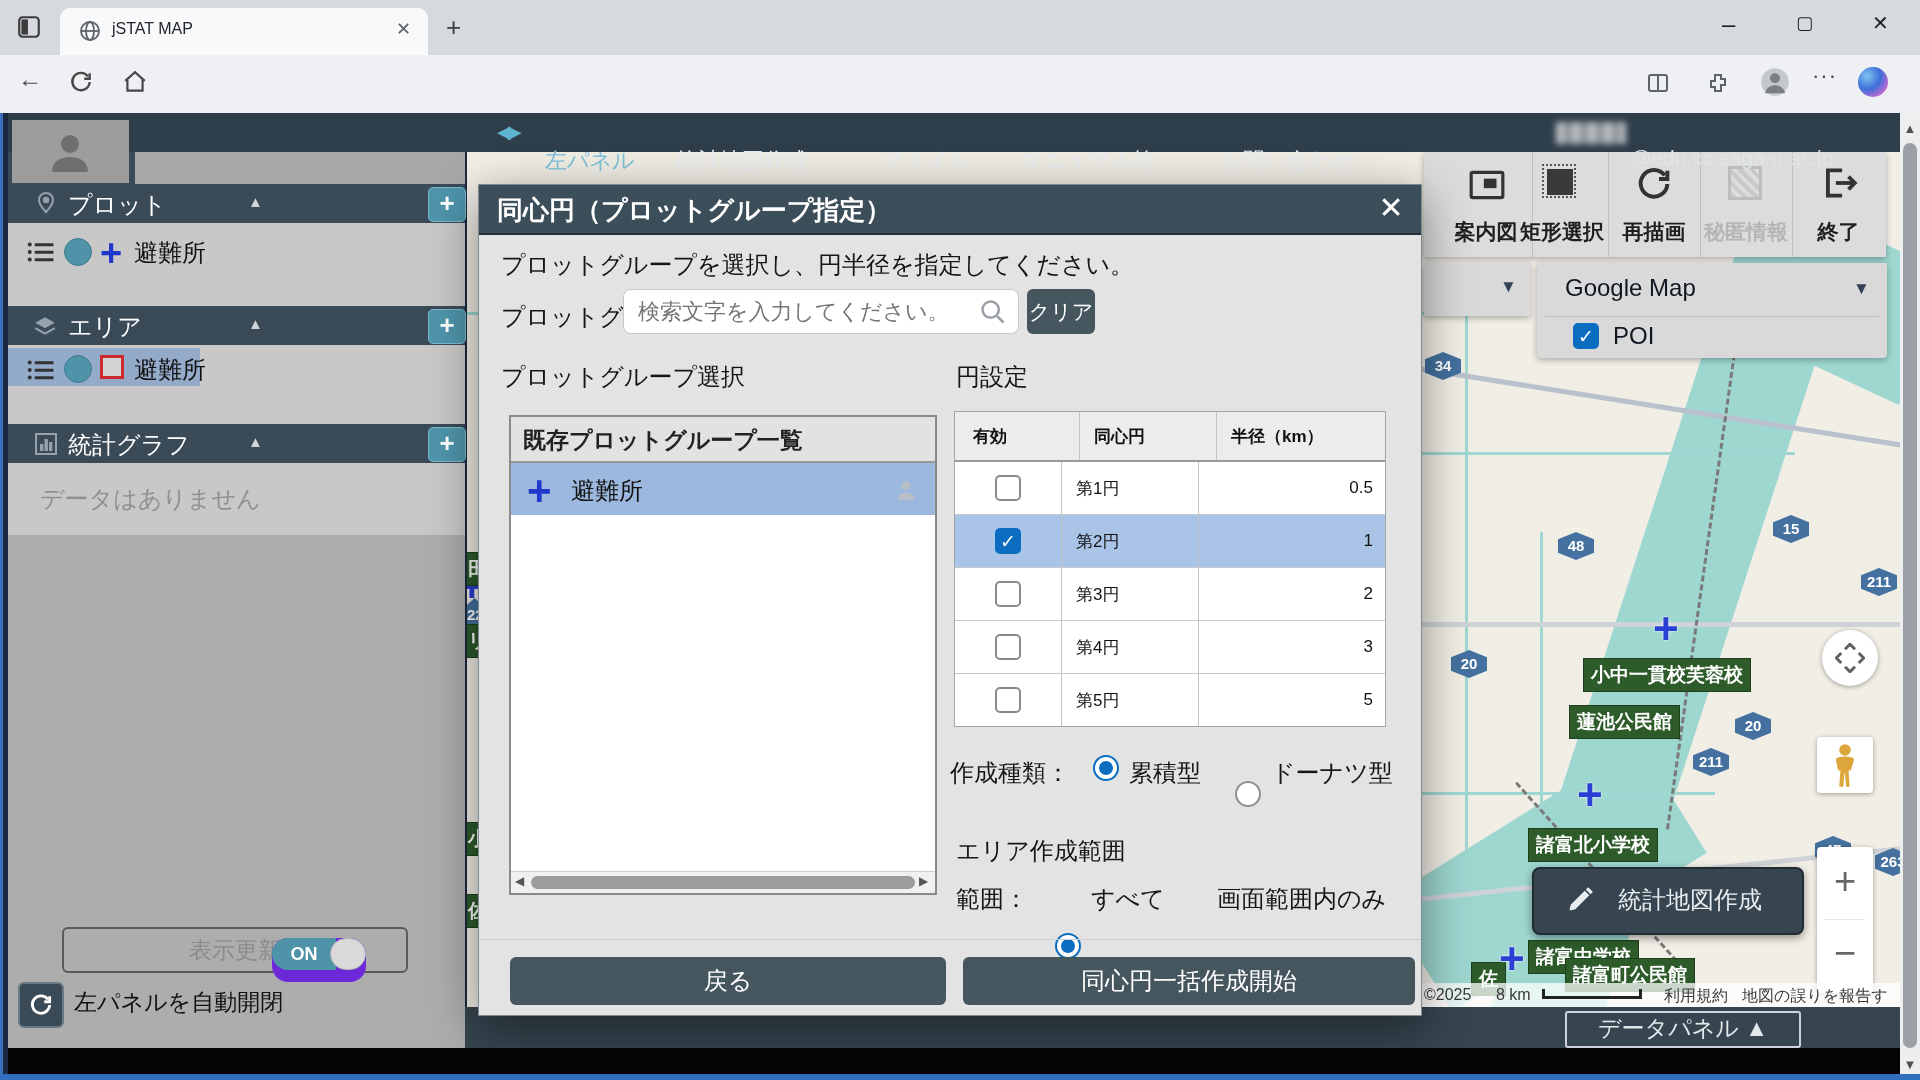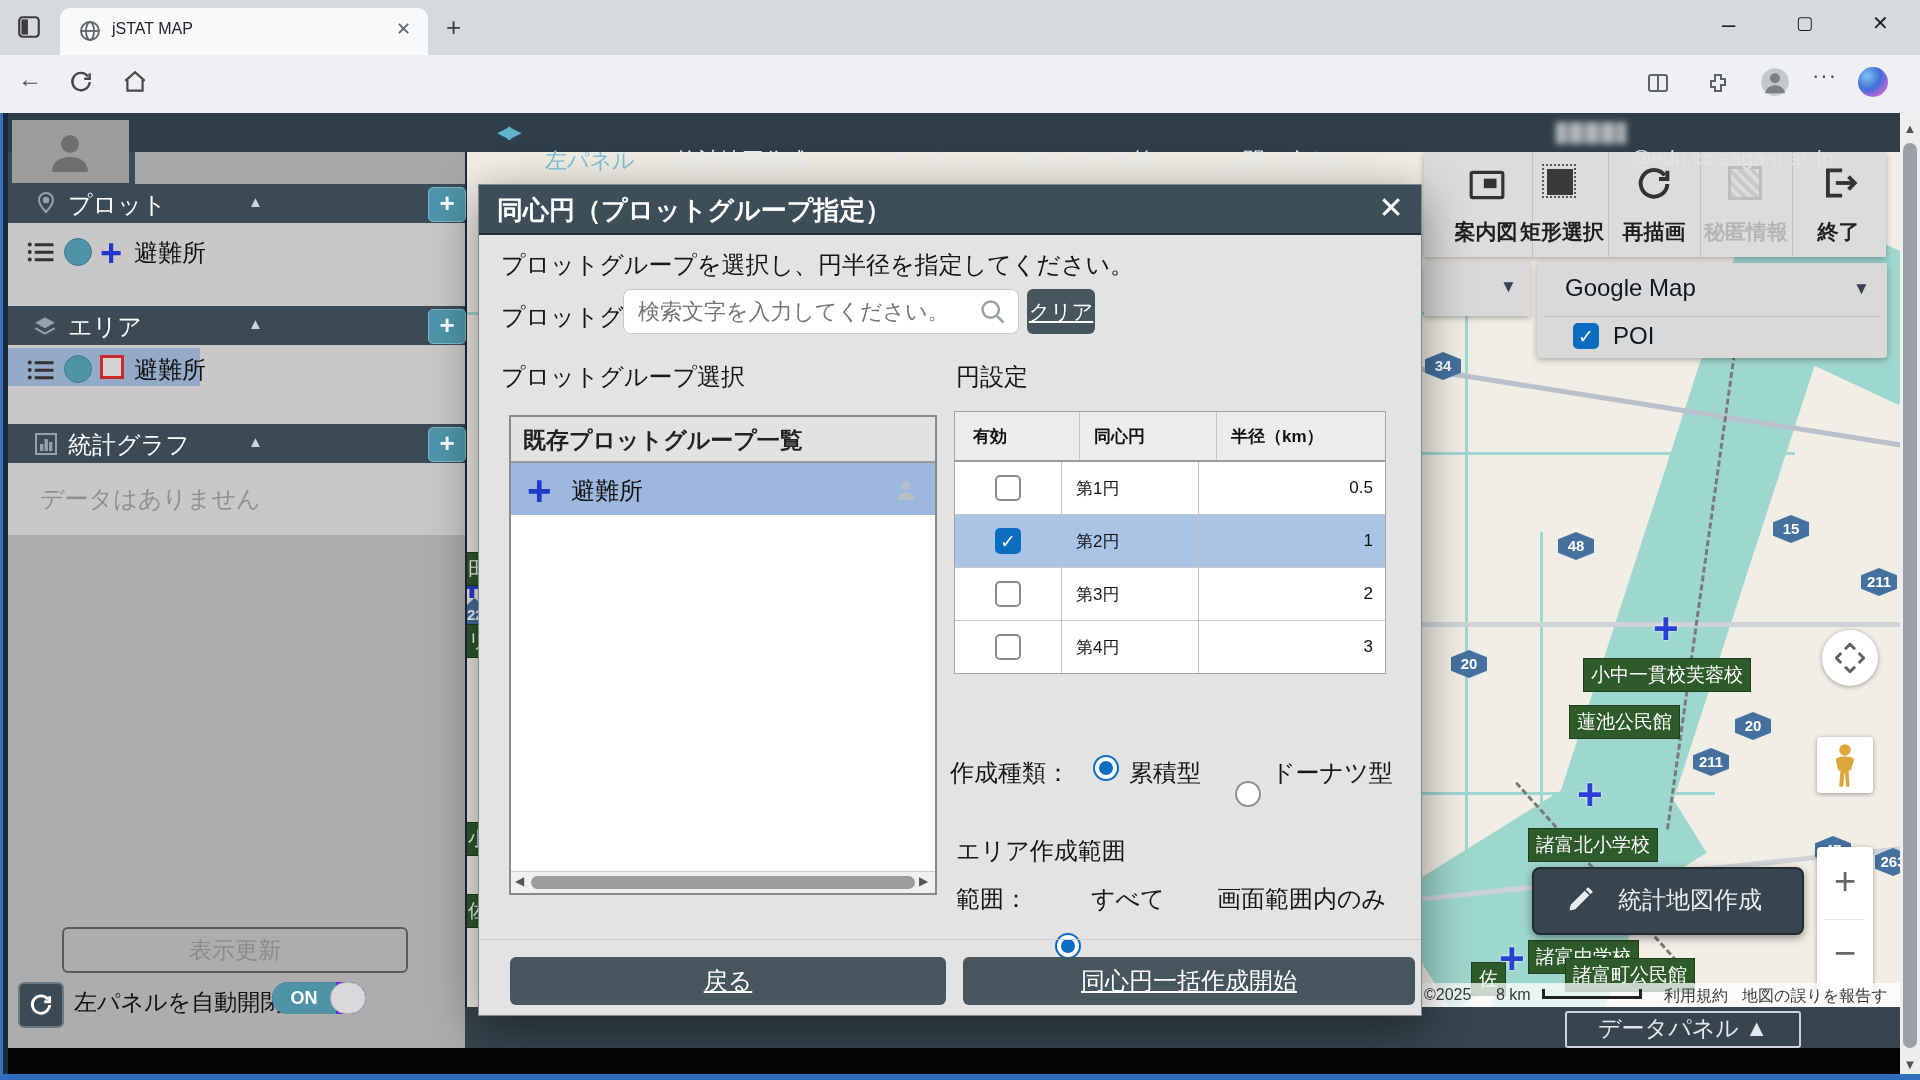--- a/index.html
+++ b/index.html
@@ -32,21 +32,21 @@
   .tealcircle{width:26px;height:26px;border-radius:50%;background:#4f93a8;border:1px solid #3d7b90;}
   .blueplus{color:#2038cc;font-size:38px;font-weight:bold;line-height:26px;}
   .itemtxt{font-size:24px;color:#111;}
   
   #modal{left:478px;top:184px;width:942px;height:830px;background:#e3e3e3;z-index:50;
     border:1px solid #7d8993;box-shadow:0 12px 45px rgba(0,0,0,.45);}
   #modalhead{left:0;top:0;width:942px;height:48px;background:#3d4e5b;border-bottom:2px solid #233039;}
   .mtitle{color:#fff;font-size:26px;font-weight:bold;top:8px;left:18px;}
   .mclose{color:#fff;font-size:30px;font-weight:bold;top:5px;left:894px;width:36px;text-align:center;}
   .mlabel{font-size:24px;color:#161616;}
-  .darkbtn{background:#46565f;border-radius:6px;color:#fff;text-align:center;text-decoration:underline;}
+  .darkbtn{background:#46565f;border-radius:6px;color:#fff;text-align:center;}
   #listbox{left:30px;top:230px;width:428px;height:480px;background:#fff;border:2px solid #8a8a8a;box-sizing:border-box;}
   #cstable{left:475px;top:226px;width:432px;border:1px solid #a5a5a5;background:#fff;box-sizing:border-box;}
   .trow{display:flex;height:52px;border-top:1px solid #c9c9c9;align-items:center;}
   .thead{display:flex;height:48px;background:#ececec;border-bottom:2px solid #9a9a9a;align-items:center;font-weight:bold;}
   .c1{width:106px;border-right:1px solid #c3c3c3;display:flex;justify-content:center;align-self:stretch;align-items:center;}
   .c2{width:122px;border-right:1px solid #c3c3c3;padding-left:14px;align-self:stretch;display:flex;align-items:center;}
   .c3{flex:1;padding-right:12px;justify-content:flex-end;align-self:stretch;display:flex;align-items:center;}
   .tcell{font-size:17px;color:#111;}
   .rowsel{background:#a9c4e6;}
   .cb{width:26px;height:26px;border:2px solid #8a8a8a;border-radius:5px;background:#fff;box-sizing:border-box;}
@@ -56,21 +56,21 @@
   .radio.sel{border-color:#0b6dc0;}
   .radio.sel::after{content:"";position:absolute;left:4px;top:4px;width:14px;height:14px;border-radius:50%;background:#0b6dc0;}
   
   #map{left:465px;top:152px;width:1435px;height:896px;background:#f1eee6;overflow:hidden;z-index:30;}
   .canalh{position:absolute;height:3px;background:#9fd8d2;}
   .canalv{position:absolute;width:3px;background:#9fd8d2;}
   .roadh{position:absolute;height:5px;background:#cfd3d8;}
   .water{position:absolute;background:#9ed6d0;}
   .shield{position:absolute;width:36px;height:28px;background:#44719f;color:#fff;font-size:15px;font-weight:bold;
     text-align:center;line-height:28px;clip-path:polygon(50% 0,100% 26%,100% 74%,50% 100%,0 74%,0 26%);}
-  .glabel{position:absolute;background:#2d5b2a;color:#fff;font-size:19px;font-weight:400;padding:3px 7px;white-space:nowrap;border:1px solid #1d401c;}
+  .glabel{position:absolute;background:#2d5b2a;color:#fff;font-size:19px;font-weight:700;padding:3px 7px;white-space:nowrap;border:1px solid #1d401c;}
   .plusmark{position:absolute;color:#2a3fd4;font-size:44px;font-weight:bold;line-height:30px;text-shadow:0 0 3px #fff;}
   .frag{max-width:15px;overflow:hidden;padding:3px 2px;}
   .mappanel{position:absolute;background:#d9d9d9;box-shadow:0 2px 6px rgba(0,0,0,.3);}
   .toolcell{position:absolute;top:0;height:105px;border-right:1px solid #c2c2c2;text-align:center;}
   .toollabel{position:absolute;top:66px;width:100%;font-size:21px;font-weight:bold;color:#1f1f1f;}
   .disabled .toollabel{color:#b5b5b5;}
   .whitebtn{position:absolute;background:#fff;box-shadow:0 1px 5px rgba(0,0,0,.35);border-radius:4px;}
   
   #vsb{left:1900px;top:113px;width:20px;height:967px;background:#eceef0;z-index:65;}
   .sbarrow{left:3px;width:14px;color:#505050;font-size:13px;text-align:center;}
@@ -397,21 +397,21 @@
 
     <div class="abs" style="left:54px;top:775px;width:346px;height:46px;border:2px solid #5a5a5a;border-radius:6px;box-sizing:border-box;
       text-align:center;line-height:42px;font-size:23px;color:#8b8b8b;">表示更新</div>
     <div class="abs" style="left:10px;top:830px;width:46px;height:46px;background:#3b4a57;border:2px solid #6a7a84;border-radius:6px;box-sizing:border-box;">
       <svg class="abs" style="left:8px;top:8px;" width="26" height="26" viewBox="0 0 24 24" fill="none" stroke="#fff" stroke-width="2.6">
         <path d="M18.4 6.8A8 8 0 1 0 20 12"></path>
           <path d="M20 4v5h-5"></path>
       </svg>
     </div>
     <span class="abs" style="left:66px;top:835px;font-size:23px;color:#111;">左パネルを自動開閉</span>
-    <div class="abs" style="left:264px;top:830px;width:94px;height:32px;background:#6d28d9;border-radius:16px;">
+    <div class="abs" style="left:264px;top:786px;width:94px;height:44px;background:#6d28d9;border-radius:16px;">
       <div class="abs" style="left:0;top:0;width:64px;height:32px;background:#4f93a8;border-radius:16px 0 0 16px;
         color:#fff;font-weight:bold;font-size:18px;text-align:center;line-height:32px;">ON</div>
       <div class="abs" style="left:58px;top:0;width:36px;height:32px;background:#d9d9d9;border:1px solid #b5b5b5;border-radius:16px;box-sizing:border-box;"></div>
     </div>
   </div>
 
   <div class="abs" id="modal">
     <div class="abs" id="modalhead">
       <span class="abs mtitle">同心円（プロットグループ指定）</span>
       <span class="abs mclose">✕</span>
@@ -476,20 +476,27 @@
         <div class="c2 tcell">第3円</div>
         <div class="c3 tcell">2</div>
       </div>
       <div class="trow">
         <div class="c1">
             <div class="cb"></div>
           </div>
         <div class="c2 tcell">第4円</div>
         <div class="c3 tcell">3</div>
       </div>
+      <div class="trow">
+        <div class="c1">
+            <div class="cb"></div>
+          </div>
+        <div class="c2 tcell">第5円</div>
+        <div class="c3 tcell">5</div>
+      </div>
     </div>
 
     <span class="abs mlabel" style="left:471px;top:572px;">作成種類：</span>
     <div class="radio sel abs" style="left:614px;top:570px;"></div>
     <span class="abs mlabel" style="left:650px;top:572px;">累積型</span>
     <div class="radio abs" style="left:756px;top:570px;"></div>
     <span class="abs mlabel" style="left:792px;top:572px;">ドーナツ型</span>
 
     <span class="abs mlabel" style="left:477px;top:650px;">エリア作成範囲</span>
     <span class="abs mlabel" style="left:477px;top:698px;">範囲：</span>

